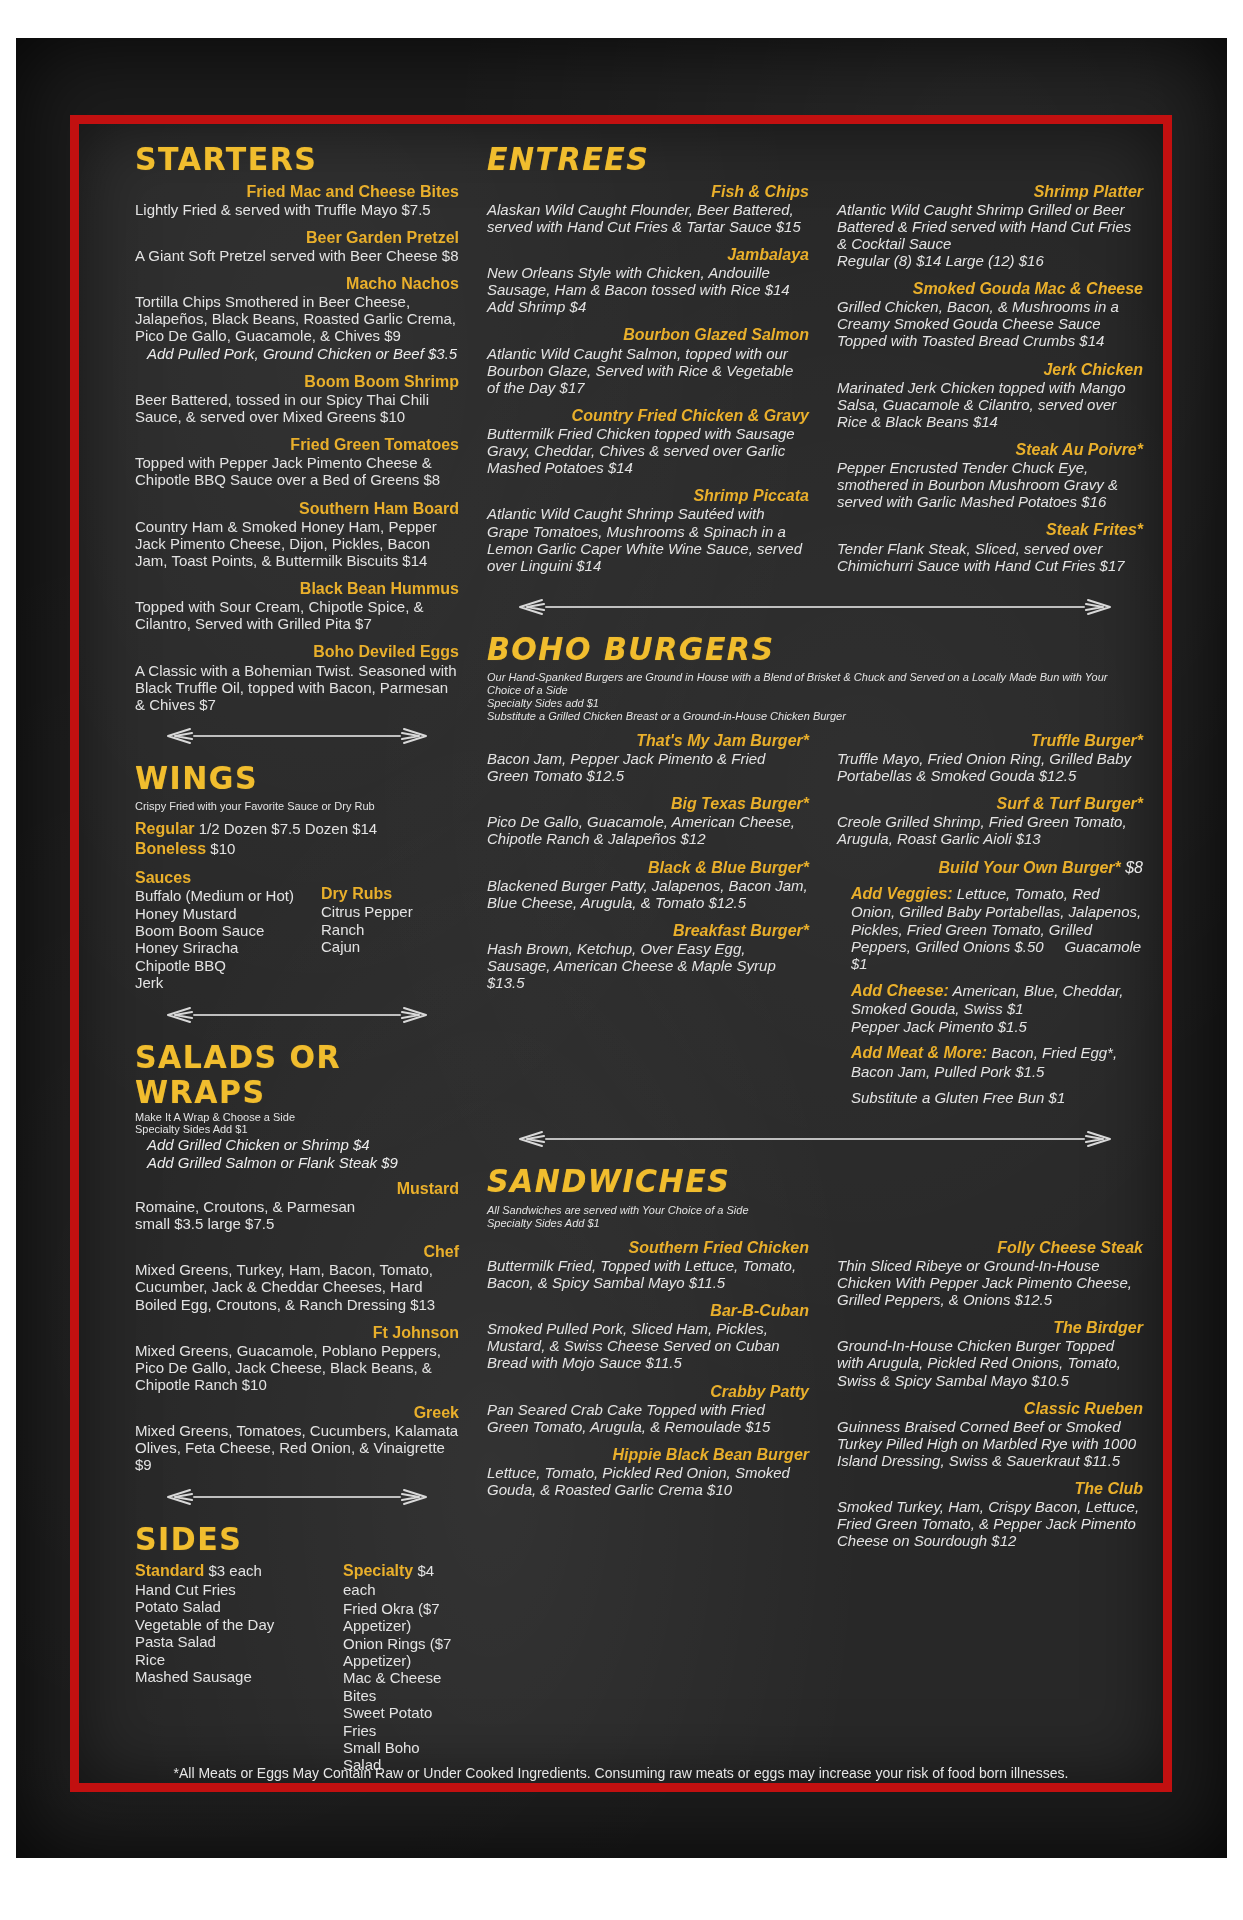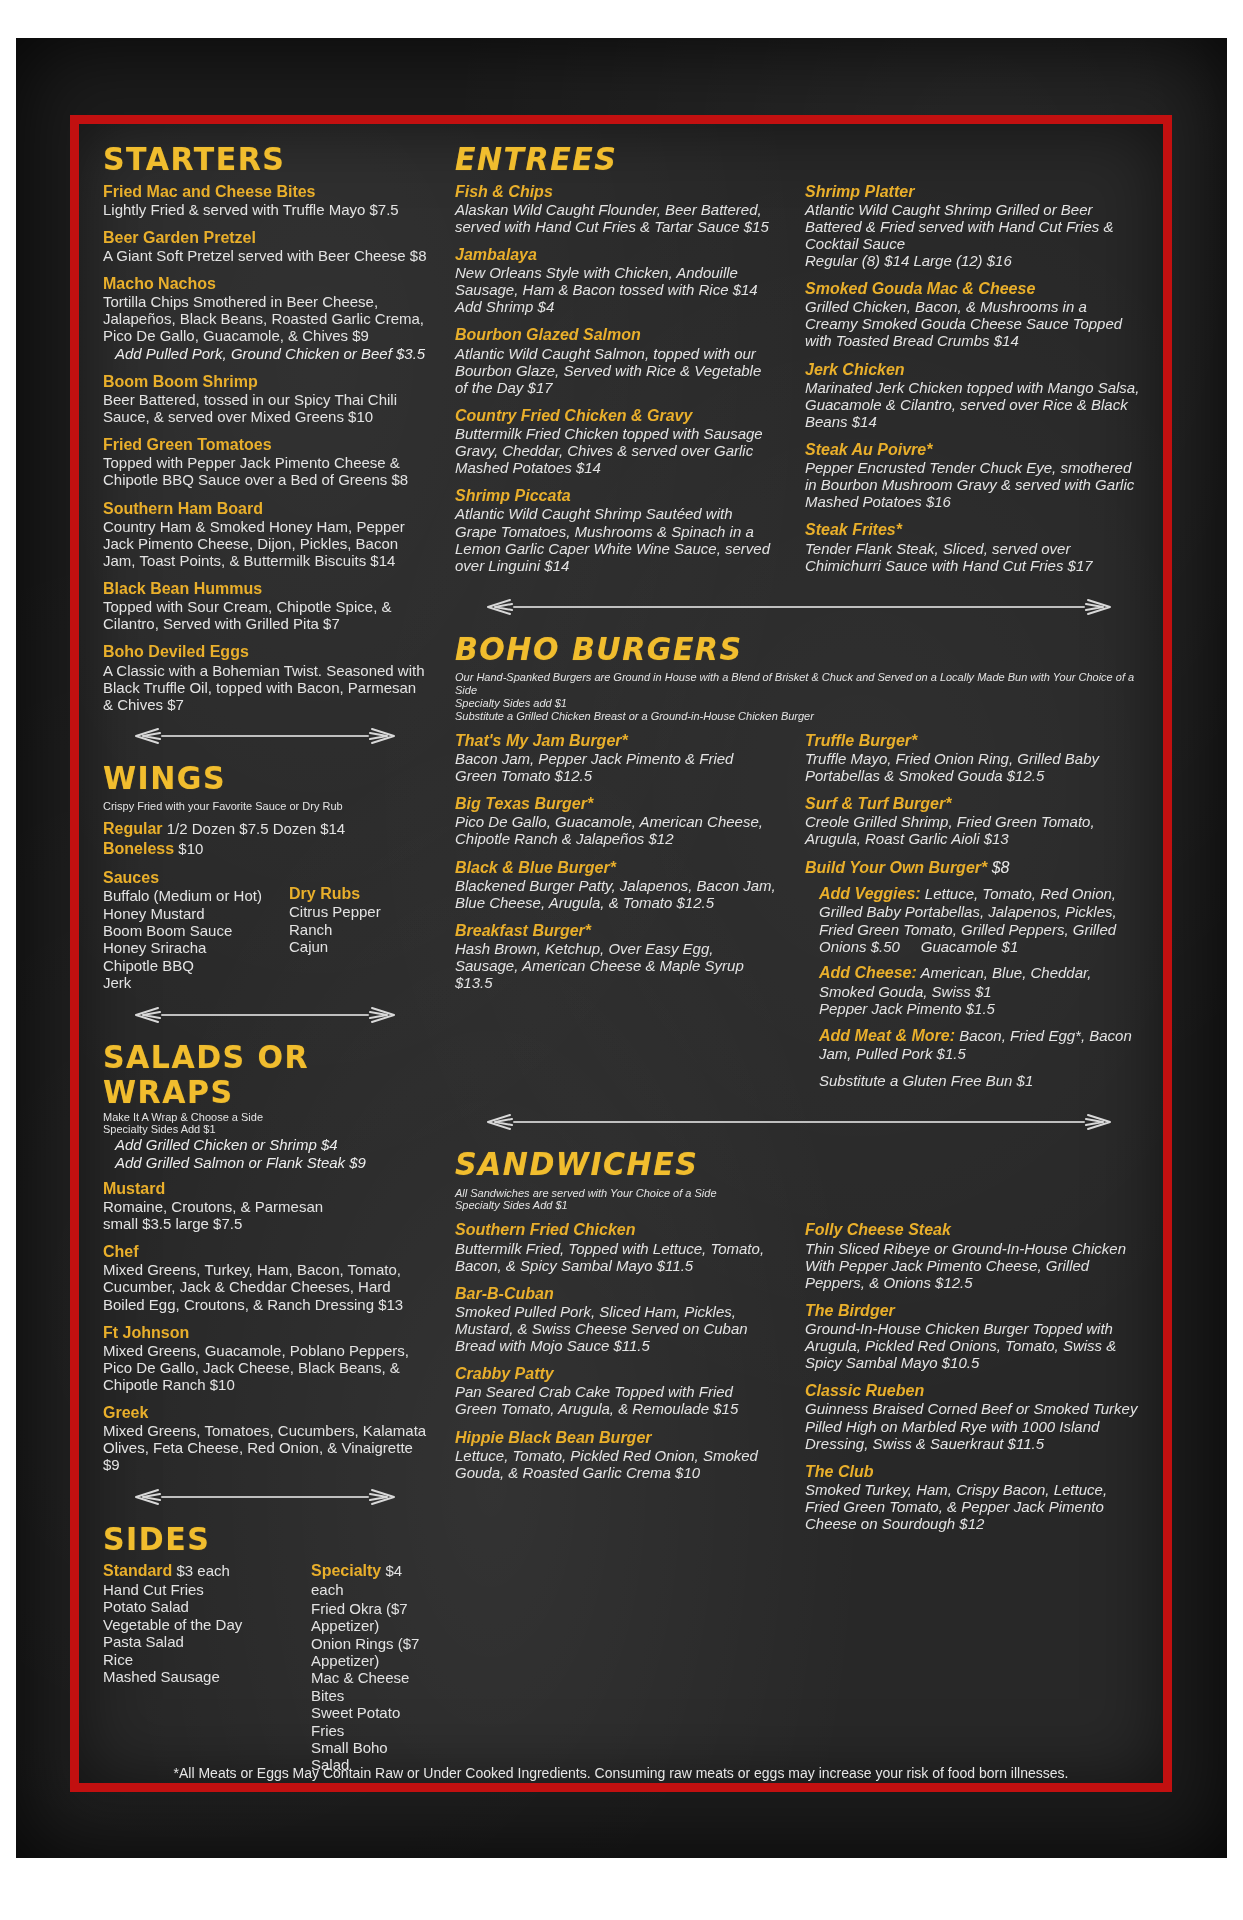--- a/index.html
+++ b/index.html
@@ -22,32 +22,32 @@
       radial-gradient(ellipse at 22% 14%, rgba(255,255,255,0.045), transparent 42%),
       radial-gradient(ellipse at 72% 40%, rgba(255,255,255,0.035), transparent 46%),
       radial-gradient(ellipse at 38% 82%, rgba(255,255,255,0.05), transparent 40%),
       #282828;
     box-shadow: inset 0 0 70px rgba(0,0,0,0.55);
     box-sizing:border-box;
     padding:14px 20px 34px 24px;
     overflow:hidden;
   }
   .cols{display:flex;gap:28px;}
-  .col-left{width:324px;flex:none;}
+  .col-left{width:324px;flex:none;margin-left:32px;}
   .col-right{flex:1;min-width:0;font-style:italic;}
 
   .sec-h{
     color:#f1bd2e;font-weight:bold;font-size:30px;line-height:1.05;
     letter-spacing:1.5px;margin:4px 0 8px;
     font-family:"DejaVu Sans", sans-serif;
     transform:scaleY(1.08);transform-origin:left top;
     text-shadow:0 0 1px rgba(241,189,46,0.4);
   }
   .item{margin:0 0 10px;}
-  .iname{color:#e9af2b;font-weight:bold;font-size:16px;line-height:1.2;}
+  .iname{color:#e9af2b;font-weight:bold;font-size:16px;line-height:1.2;text-align:right;}
   .idesc{color:#e3e3e3;font-size:15px;line-height:1.14;white-space:pre-line;}
   .inote{color:#ededed;font-size:15px;font-style:italic;padding-left:12px;line-height:1.15;}
   .intro{color:#e3e3e3;font-size:11px;line-height:1.17;}
   .ylabel{color:#e9af2b;font-weight:bold;font-size:16px;}
   .plain{color:#e3e3e3;font-size:15px;line-height:1.16;}
   .line{color:#e3e3e3;font-size:15px;line-height:1.25;}
   .byo-price{color:#e9e9e9;font-weight:normal;}
   .sub{color:#e3e3e3;font-size:15px;line-height:1.16;white-space:pre-line;padding-left:14px;margin:0 0 9px;}
 
   .divider{display:flex;align-items:center;margin:13px 28px 15px;height:20px;}

